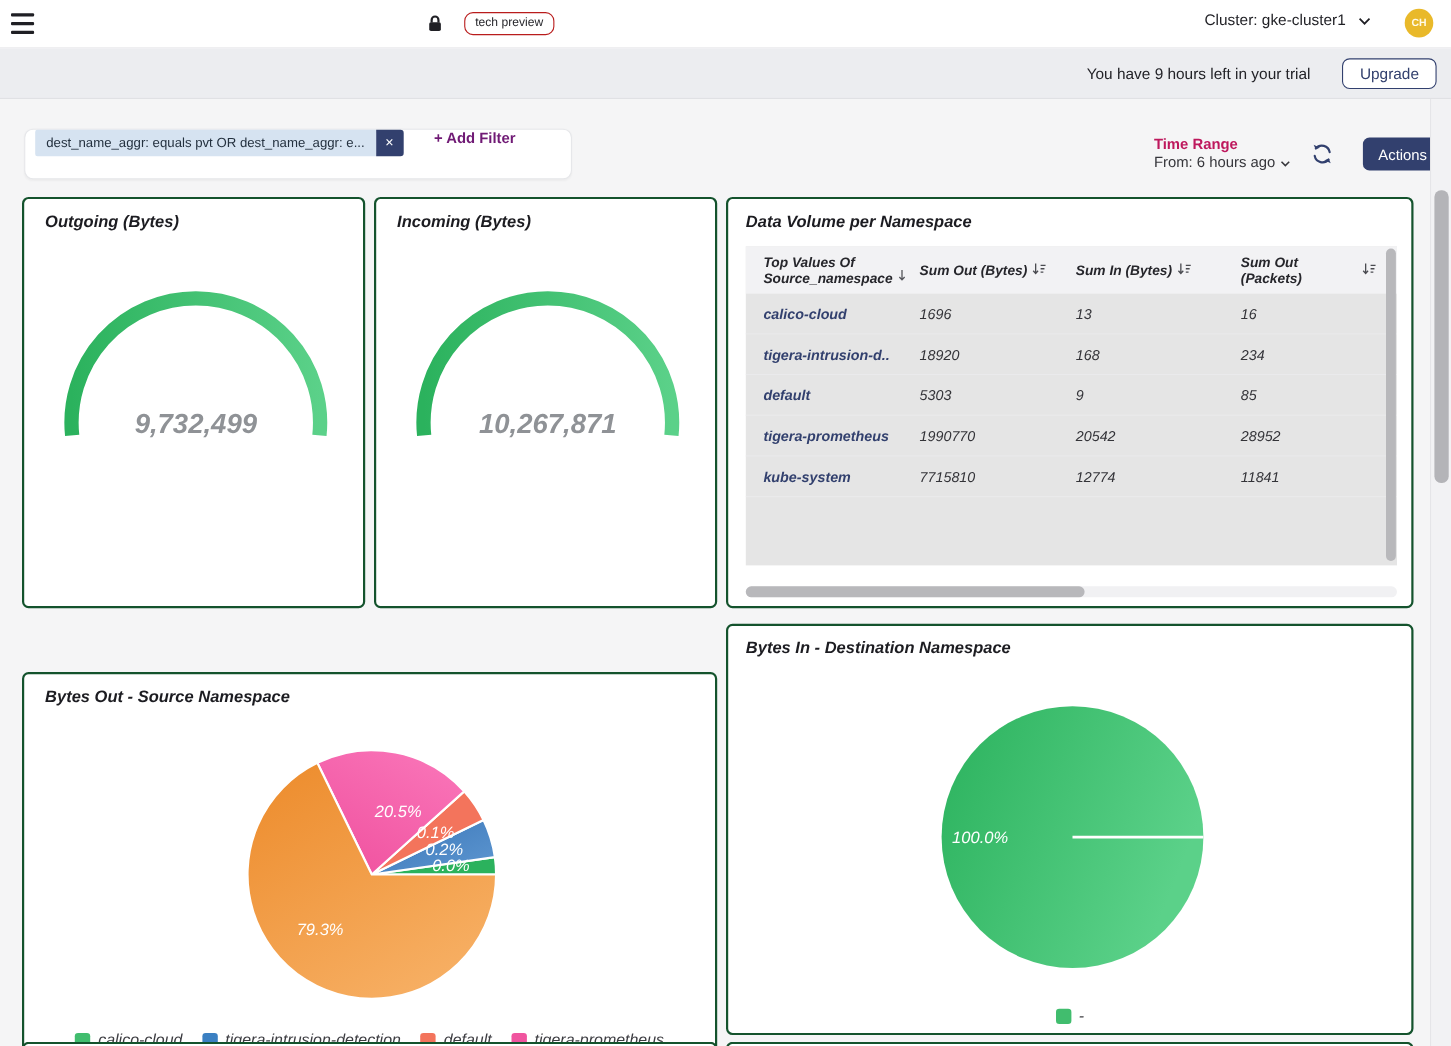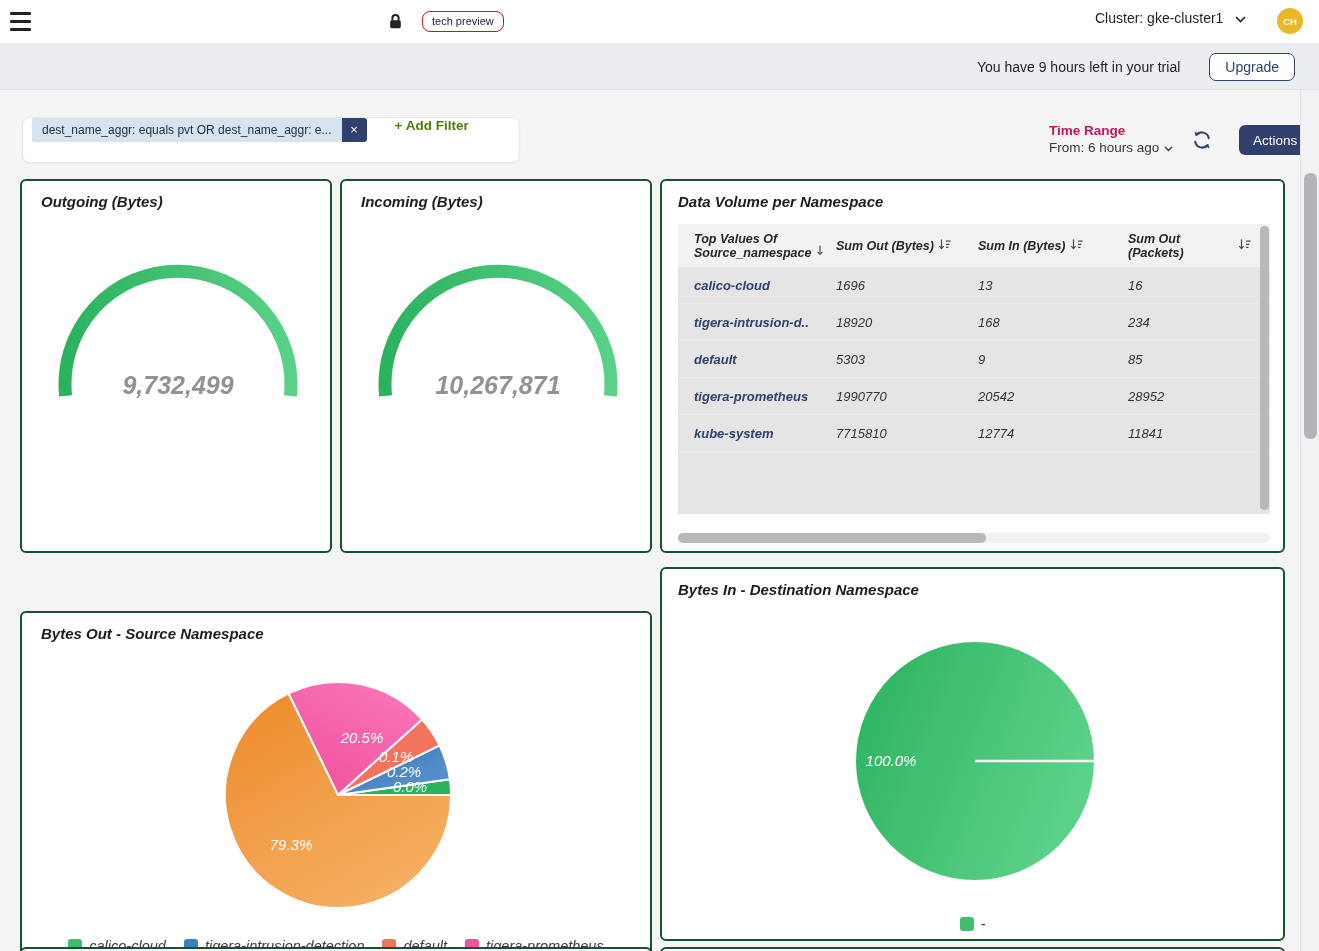--- a/index.html
+++ b/index.html
@@ -20,33 +20,33 @@
   .cluster-select { position:absolute; left:1095px; top:10px; height:24px; display:flex; gap:12px;
                     background:none; border:none; font-size:14px; color:#1f1f24; cursor:pointer; font-family:inherit; }
   .avatar { position:absolute; left:1277px; top:8px; width:26px; height:26px; border-radius:50%;
             background:#e9b92a; color:#fffbe8; font-size:9.5px; font-weight:700; display:flex;
             align-items:center; justify-content:center; border:none; cursor:pointer; }
 
   
   .trial-bar { position:absolute; left:0; top:44px; width:1319px; height:46px; background:#ecedf0;
                border-bottom:1px solid #e0e1e4; display:flex; align-items:center; justify-content:flex-end; z-index:4; }
   .trial-msg { font-size:14px; color:#232328; margin-right:29px; }
-  .upgrade-btn { margin-right:24px; height:28px; padding:0 15px; background:#fff; border:1.5px solid #32406e;
+  .upgrade-btn { margin-right:13px; height:28px; padding:0 15px; background:#fff; border:1.5px solid #32406e;
                  border-radius:7px; color:#32406e; font-size:14px; cursor:pointer; font-family:inherit; }
 
   
   .filter-card { position:absolute; left:22px; top:117px; width:498px; height:46px; background:#fff;
                  border:1px solid #e6e7ea; border-radius:8px; box-shadow:0 1px 2px rgba(0,0,0,0.04);
                  display:flex; align-items:flex-start; padding-left:9px; }
   .filter-chip { display:flex; align-items:stretch; height:24px; cursor:pointer; }
   .chip-text { background:#d6e3f1; color:#24313f; font-size:12px; line-height:24px; padding:0 10px;
                border-radius:2px 0 0 2px; white-space:nowrap; }
   .chip-close { width:25px; background:#32406e; color:#fff; border:none; border-radius:0 3px 3px 0;
                 font-size:13px; line-height:24px; cursor:pointer; }
-  .add-filter { margin-left:28px; background:none; border:none; color:#4d7c0f; font-size:13.5px;
+  .add-filter { margin-left:28px; background:none; border:none; color:#701a75; font-size:13.5px;
                 font-weight:600; cursor:pointer; font-family:inherit; }
   .time-range { position:absolute; left:1049px; top:123px; cursor:pointer; background:none; border:none;
                 text-align:left; font-family:inherit; }
   .time-range .tr-label { font-size:13.5px; font-weight:700; color:#be185d; }
   .time-range .tr-value { font-size:13.5px; color:#36363b; margin-top:2px; display:flex; align-items:center; gap:5px; }
   .refresh-btn { position:absolute; left:1191px; top:129px; width:22px; height:22px; background:none; border:none; cursor:pointer; }
   .actions-btn { position:absolute; left:1239px; top:125px; height:30px; padding:0 14px; background:#32406e;
                  border:none; border-radius:6px; color:#fff; font-size:13.5px; cursor:pointer; font-family:inherit; }
 
   

